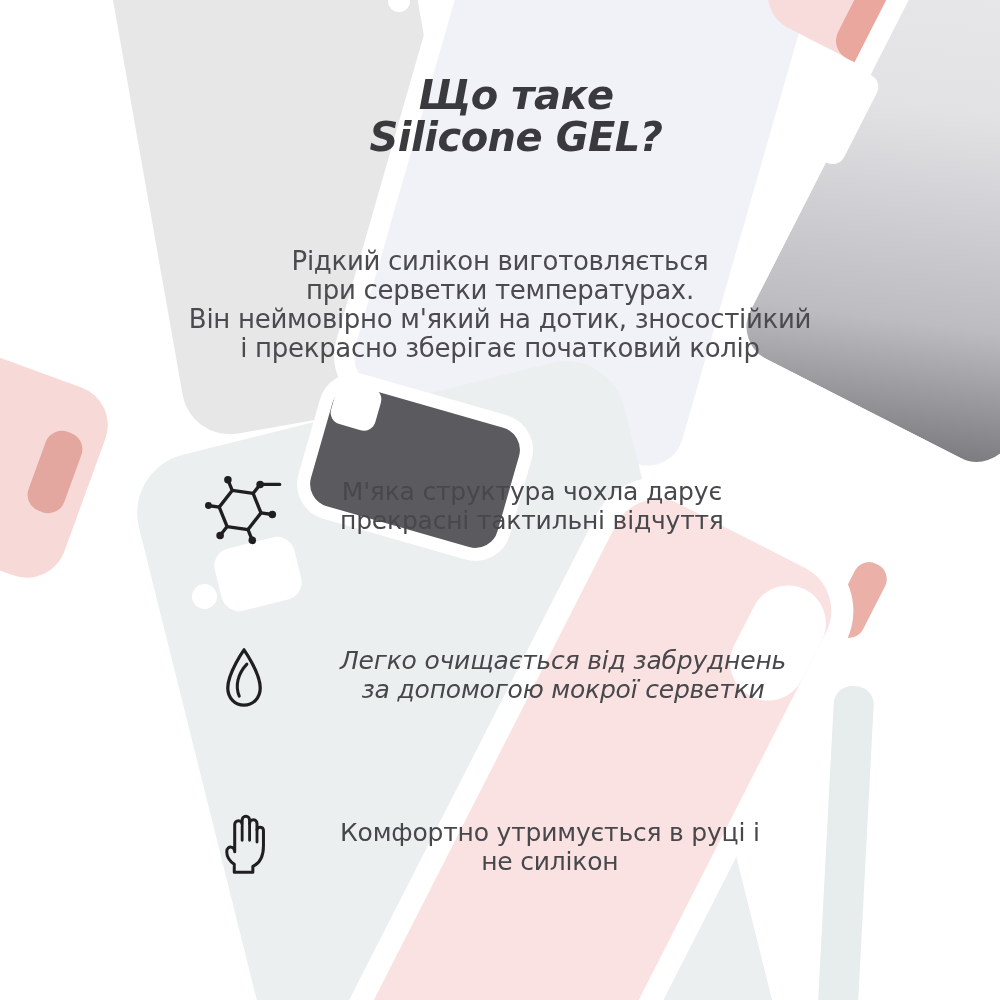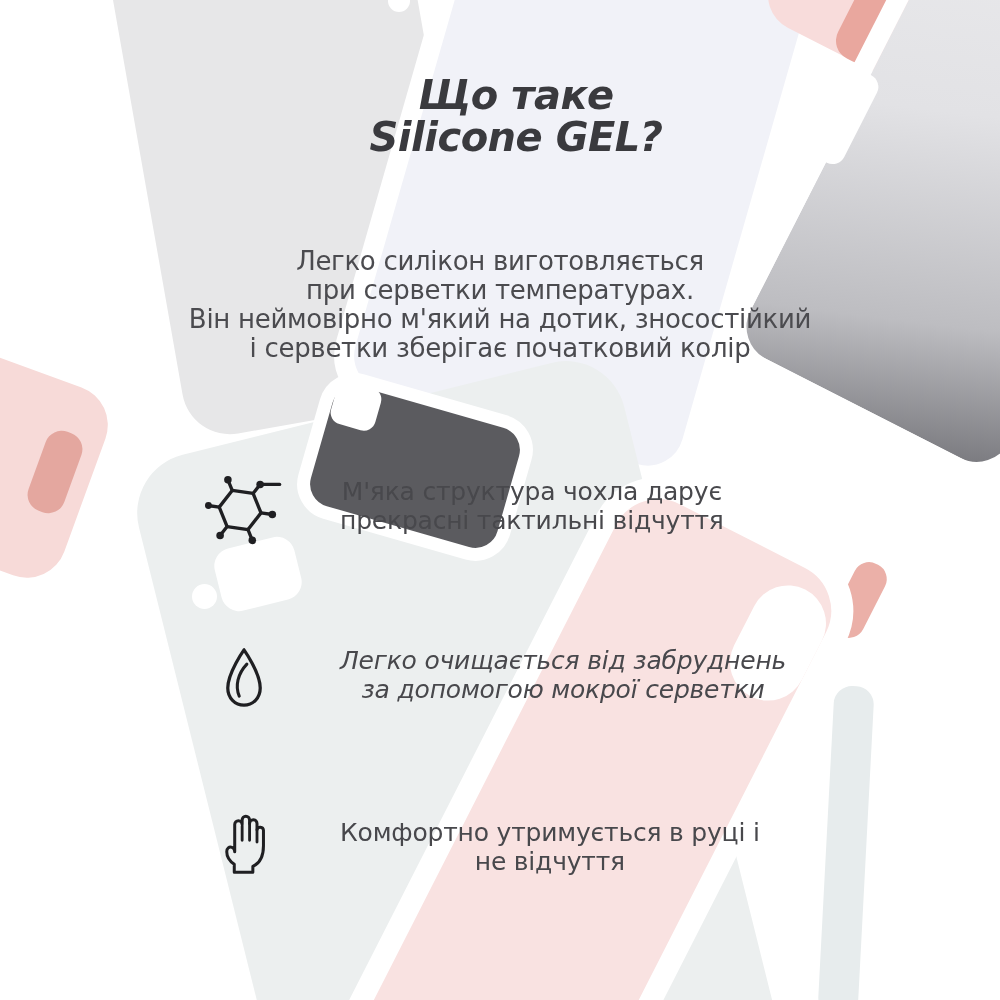--- a/index.html
+++ b/index.html
@@ -88,24 +88,24 @@
   </div>
 
   <div class="content">
 
     <div class="title">
       <div>Що таке</div>
       <div>Silicone GEL?</div>
     </div>
 
     <div class="intro">
-      <div>Легко силікон виготовляється</div>
+      <div>Рідкий силікон виготовляється</div>
       <div>при серветки температурах.</div>
       <div>Він неймовірно м'який на дотик, зносостійкий</div>
-      <div>і серветки зберігає початковий колір</div>
+      <div>і прекрасно зберігає початковий колір</div>
     </div>
 
     <div class="f-icon fi-1">
       <svg width="79" height="88" viewBox="0 0 90 100" fill="none">
         <polygon points="63.8,53.3 49,72.3 25.2,68.9 16.2,46.7 31,27.7 54.8,31.1" stroke="#1f1f22" stroke-width="3.8" stroke-linejoin="round" fill="none"></polygon>
         <g stroke="#1f1f22" stroke-width="3.8" stroke-linecap="round">
           <line x1="63.8" y1="53.3" x2="76.7" y2="55.1"></line>
           <line x1="49" y1="72.3" x2="53.9" y2="84.6"></line>
           <line x1="25.2" y1="68.9" x2="17.2" y2="79.1"></line>
           <line x1="16.2" y1="46.7" x2="3.3" y2="44.9"></line>
@@ -144,17 +144,17 @@
         <path d="M15,72 L15,63 C10,59.5 6.5,54 6.5,48.8 C6.5,45 9.2,42.9 12.3,43.9
                  C14.3,44.6 15.5,46.4 15.5,48.9 L15.5,18 A4.2,4.2 0 0 1 23.9,18
                  L23.9,13 A4.2,4.2 0 0 1 32.3,13 L32.3,17 A4.2,4.2 0 0 1 40.7,17
                  L40.7,24 A3.7,3.7 0 0 1 48,24.6 L48,42 C48,55 43.5,62 36,65.5
                  L36,72 Z" stroke="#1f1f22" stroke-width="3.4" stroke-linejoin="round" stroke-linecap="round"></path>
         <path d="M23.9,20 L23.9,36 M32.3,17 L32.3,36 M40.7,24 L40.7,38" stroke="#1f1f22" stroke-width="3.2" stroke-linecap="round"></path>
       </svg>
     </div>
     <div class="f-text ft-3">
       <div>Комфортно утримується в руці і</div>
-      <div>не відчуття</div>
+      <div>не силікон</div>
     </div>
 
   </div>
 </div>
 
 </body></html>

